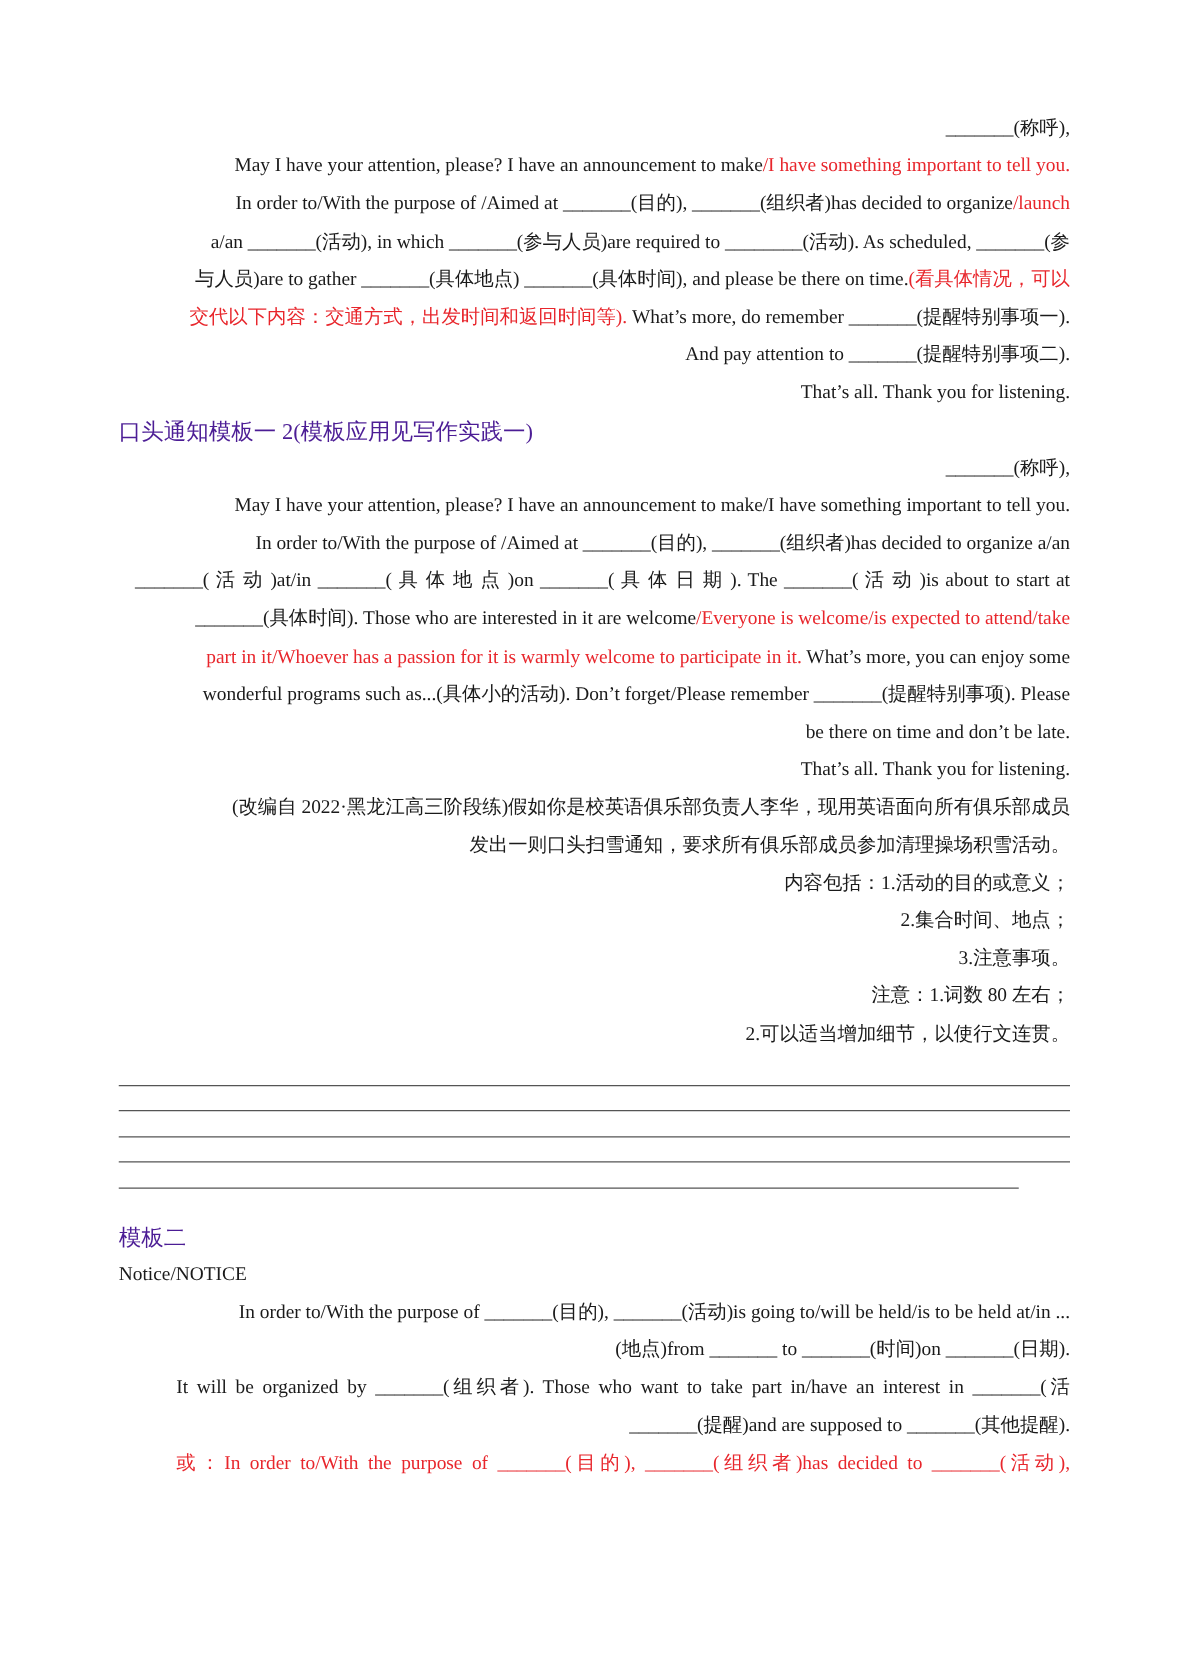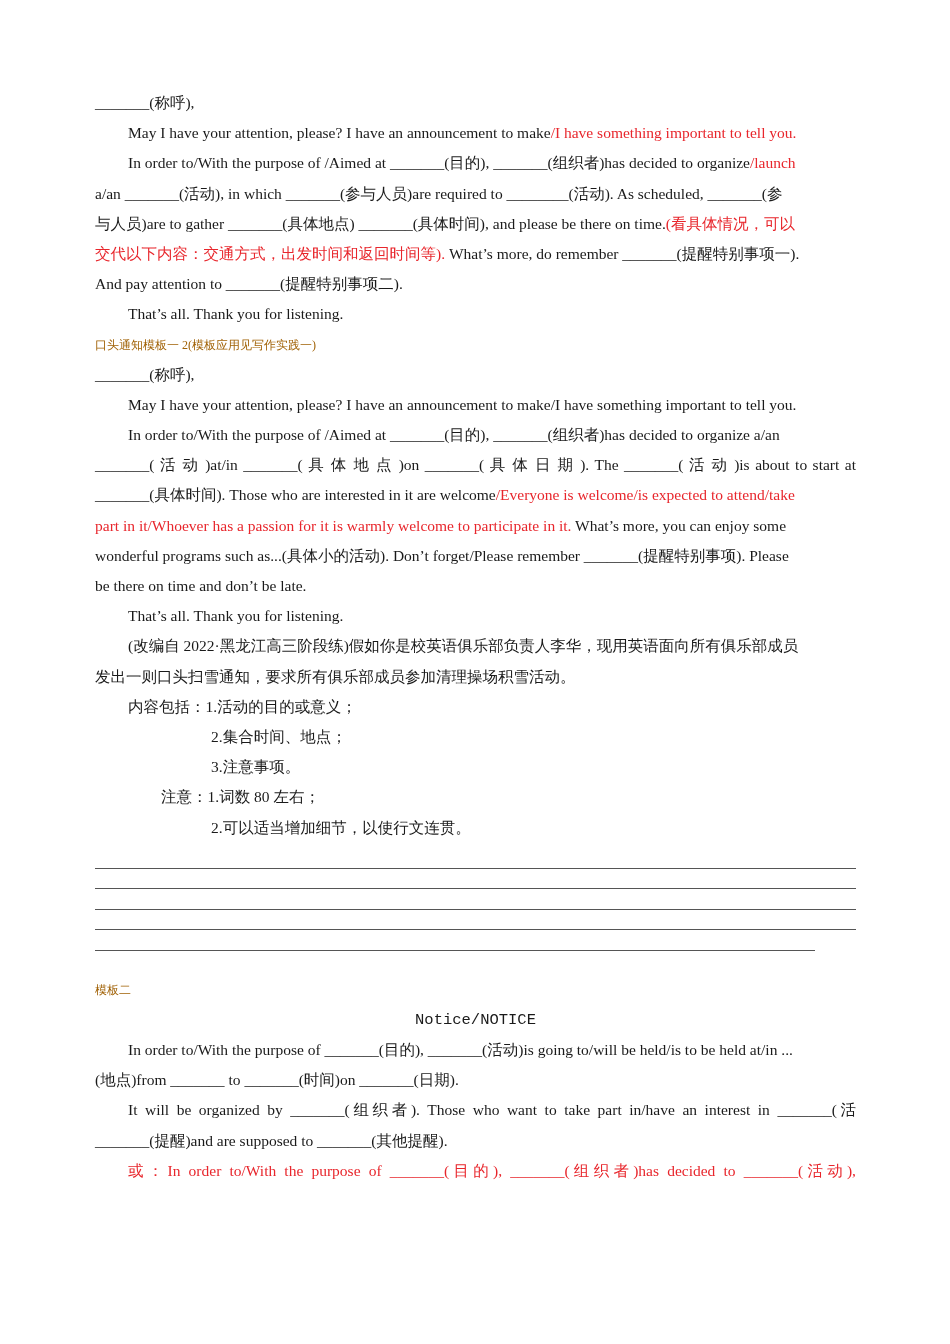--- a/index.html
+++ b/index.html
@@ -1,24 +1,24 @@
 <!DOCTYPE html>
 <html><head>
 <meta charset="utf-8">
 <style>
   html, body { margin: 0; padding: 0; background: #ffffff; }
   body { width: 950px; height: 1344px; position: relative; overflow: hidden;
          font-family: "Liberation Serif", "DejaVu Serif", serif; color: #1a1a1a; }
   .page { position: absolute; left: 95px; top: 88px; width: 761px; }
-  .line { font-size: 15.5px; line-height: 30.2px; height: 30.2px; white-space: nowrap; }
-  .just { text-align: justify; text-align-last: justify; }
+  .line { font-size: 15.5px; line-height: 30.2px; height: 30.2px; white-space: nowrap; text-align: right; }
+  .just { text-align: justify; text-align-last: justify; margin-left: 13px; }
   .indent { padding-left: 33px; }
   .red { color: #e8262c; }
-  .heading { font-size: 12px; line-height: 30.2px; height: 30.2px; color: #a16207; }
-  .center { text-align: center; font-family: Liberation Mono, monospace; }
+  .heading { font-size: 18px; line-height: 30.2px; height: 30.2px; color: #4c1d95; }
+  .center { text-align: left; }
   .indent2 { padding-left: 116px; }
   .indent3 { padding-left: 66px; }
   .rule { height: 19.4px; border-bottom: 1px solid #555; }
   .rule.short { width: 720px; }
   .rules { padding-top: 6px; }
 </style>
 </head>
 <body>
 
 <div class="page">

